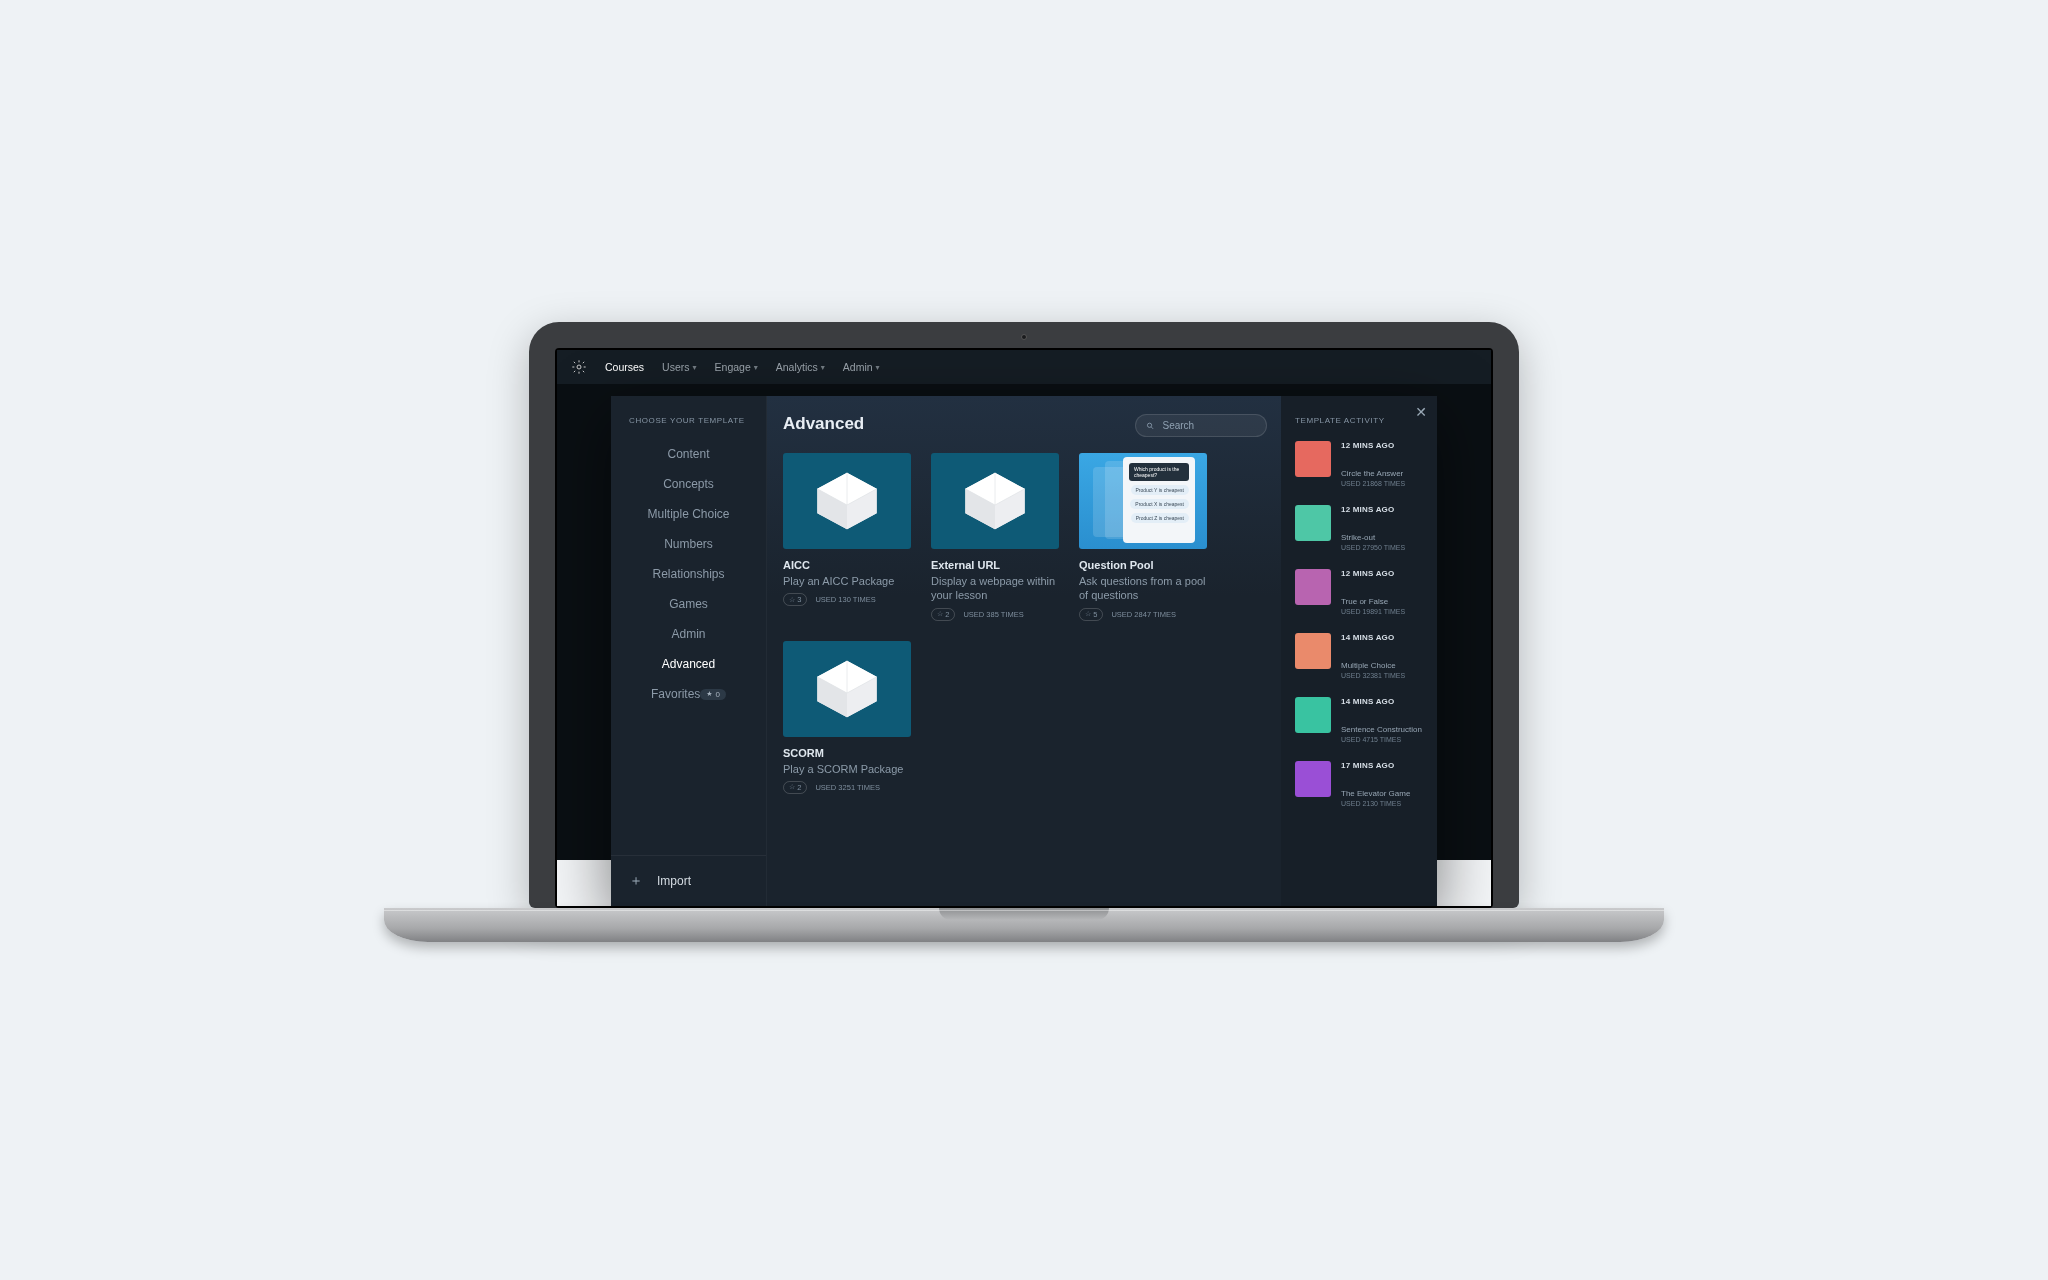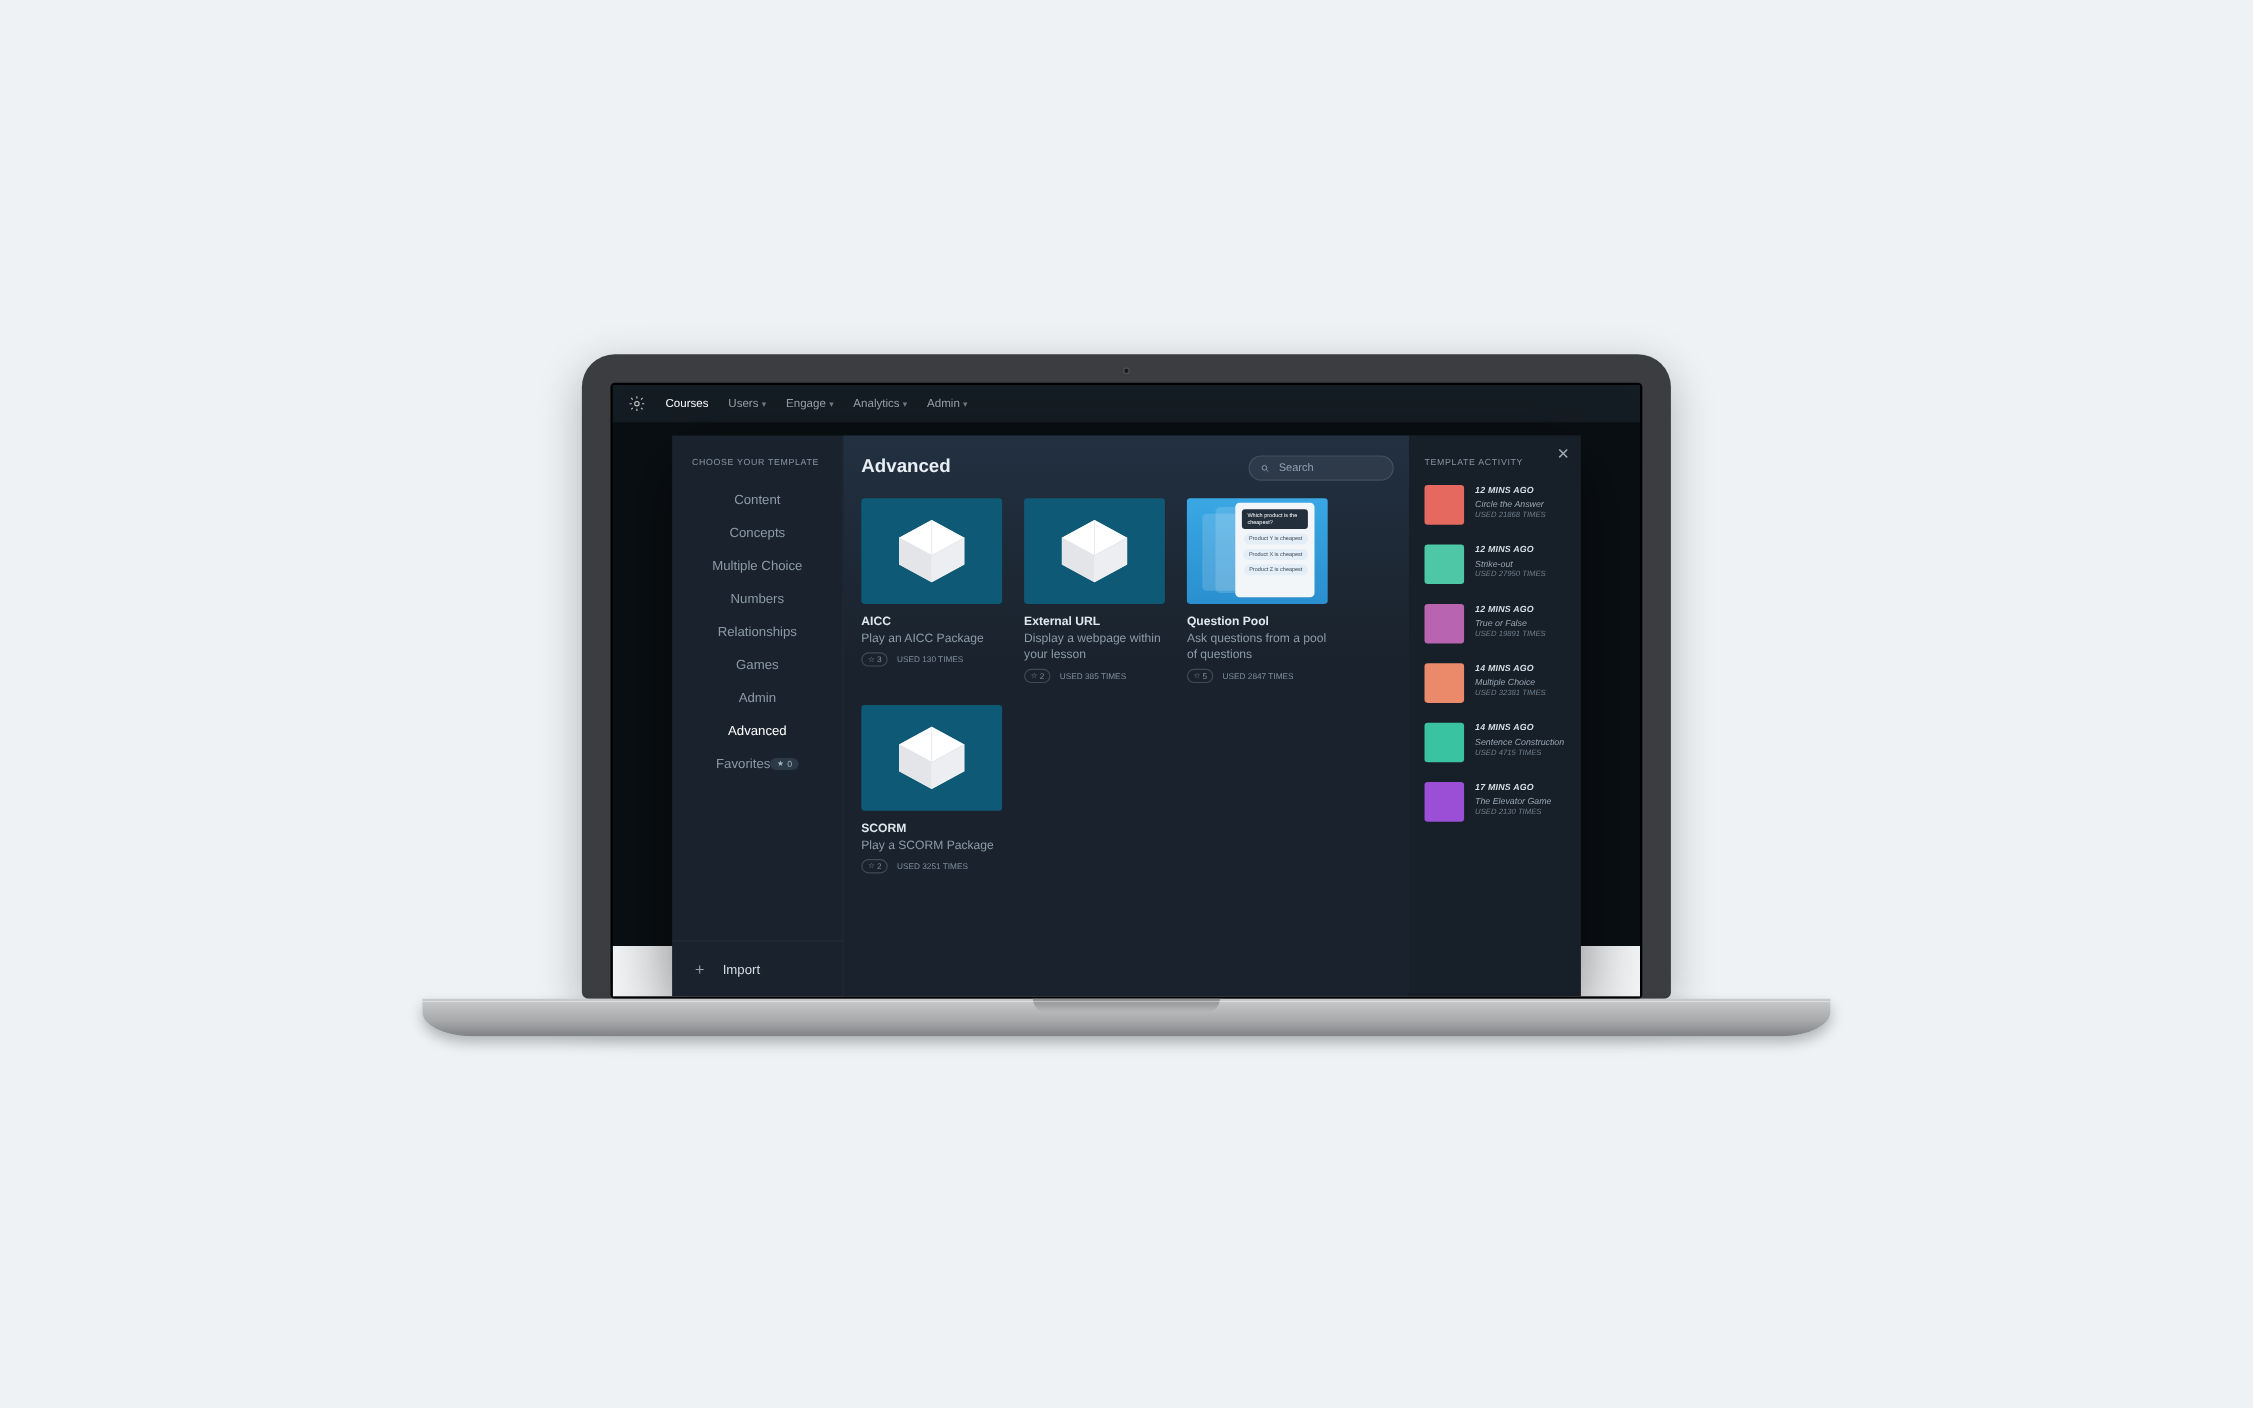--- a/index.html
+++ b/index.html
@@ -79,23 +79,23 @@
   .card-desc { color:#8c9ba9; font-size:11px; margin-top:3px; line-height:1.3;}
   .card-meta { display:flex; align-items:center; gap:8px; margin-top:5px; color:#7e8e9d; font-size:7.5px;}
   .star-badge { display:inline-flex; align-items:center; gap:2px; border:1px solid rgba(255,255,255,.18); border-radius:8px; padding:1px 5px; }
   .star-badge::before { content:'☆'; font-size:7px;}
 
   
   .activity { width:156px; flex:0 0 156px; padding:20px 14px; background:#171f28;}
   .act-head { color:#8695a4; font-size:8px; letter-spacing:.6px; margin-bottom:16px;}
   .act-item { display:flex; gap:10px; margin-bottom:18px;}
   .act-thumb { width:36px; height:36px; border-radius:3px; flex:0 0 36px; display:flex; align-items:center; justify-content:center; font-size:6px; color:rgba(255,255,255,.85);}
-  .act-info { min-width:0;font-style:italic;}
+  .act-info { min-width:0;}
   .act-time { color:#d6dee6; font-size:8px; font-weight:700; letter-spacing:.2px;}
-  .act-title { color:#97a6b4; font-size:8px; margin-top:4px; white-space:nowrap; overflow:hidden; text-overflow:ellipsis;}
+  .act-title { color:#97a6b4; font-size:8px; margin-top:19px; white-space:nowrap; overflow:hidden; text-overflow:ellipsis;}
   .act-used { color:#6f7f8e; font-size:7px; margin-top:2px;}
 </style>
 </head>
 <body>
 
 <div class="laptop-wrap">
   <div class="laptop-body">
     <div class="laptop-cam"></div>
     <div class="screen-outer">
       <div class="screen">

